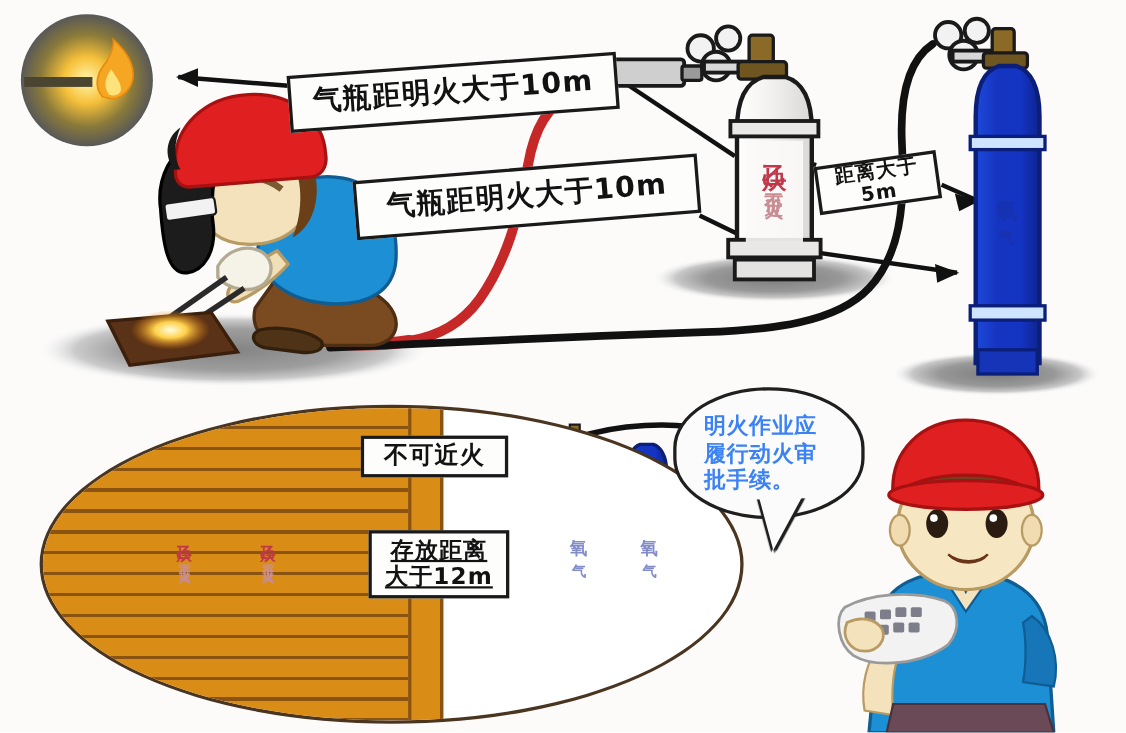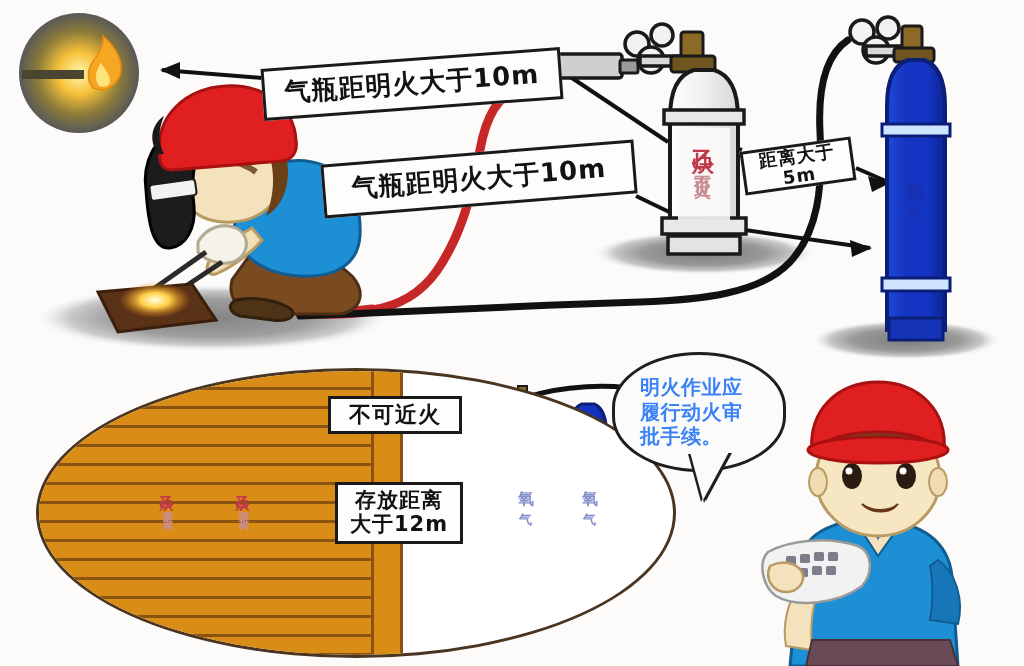--- a/index.html
+++ b/index.html
@@ -62,20 +62,21 @@
   #callout-separate {
     left: 328px; top: 396px;
     width: 134px; height: 38px;
     font-size: 22px;
   }
   #callout-store-dist {
     left: 335px; top: 482px;
     width: 128px; height: 62px;
     font-size: 21px;
     flex-direction: column;
+    text-decoration: underline;
   }
 
   
   #speech-bubble {
     position: absolute;
     left: 612px; top: 352px;
     width: 174px; height: 120px;
     background: #fbfbfb;
     border: 3px solid #1f1f1f;
     border-radius: 50% / 46%;

